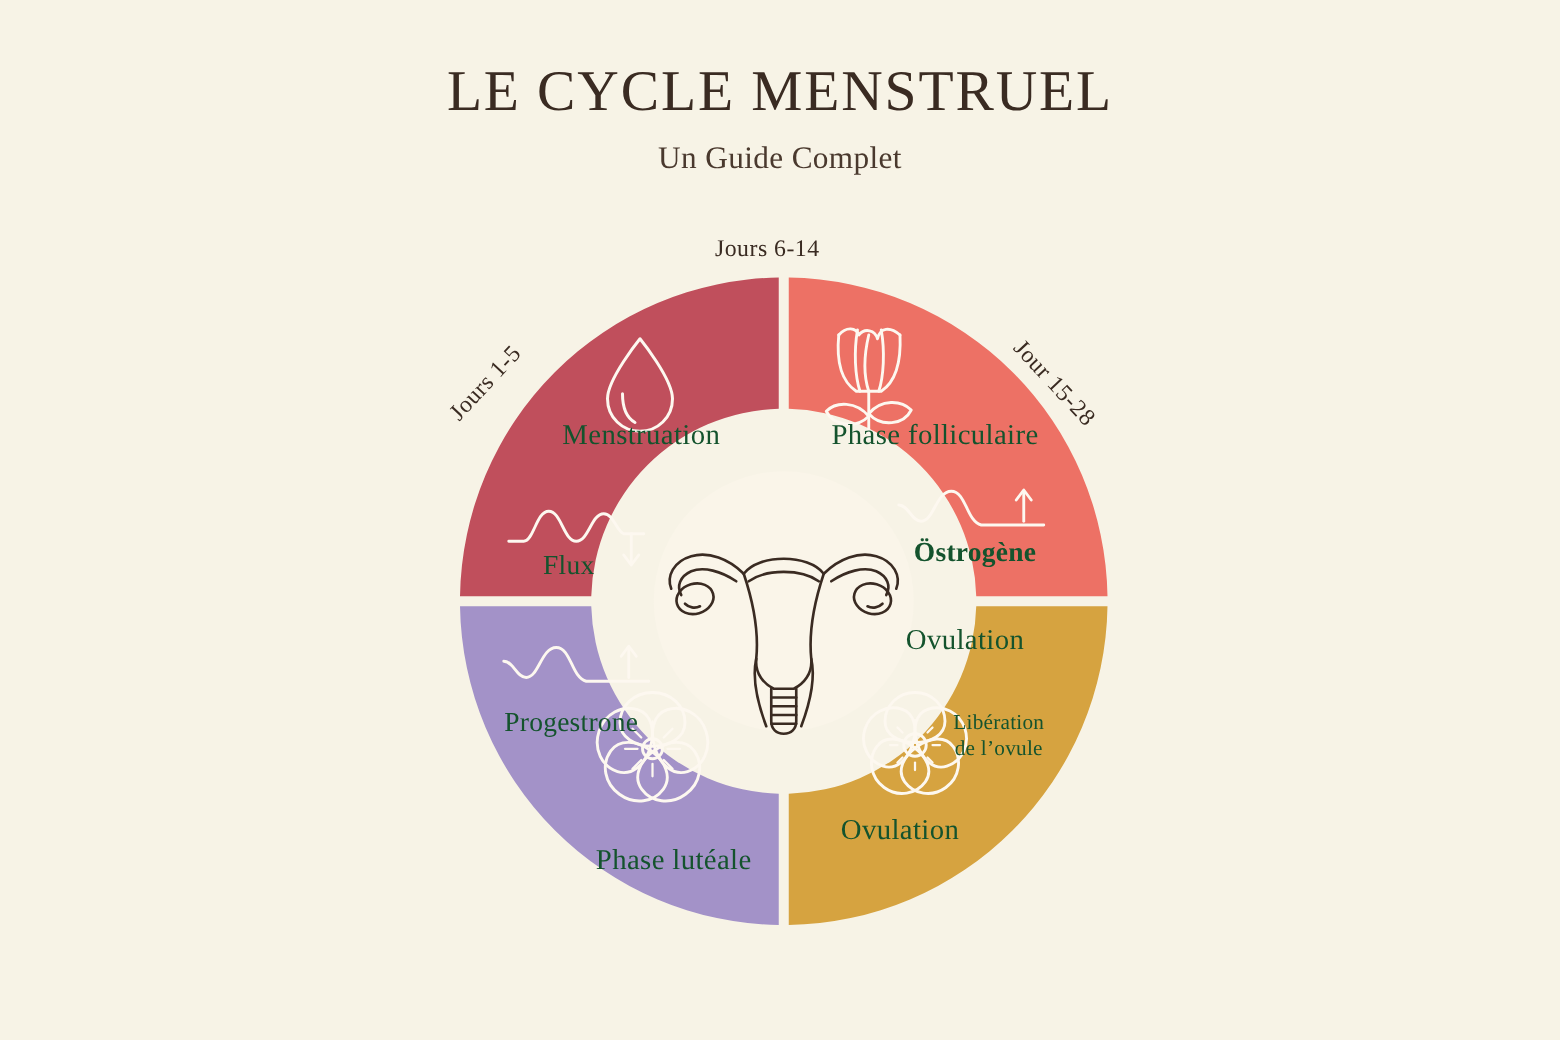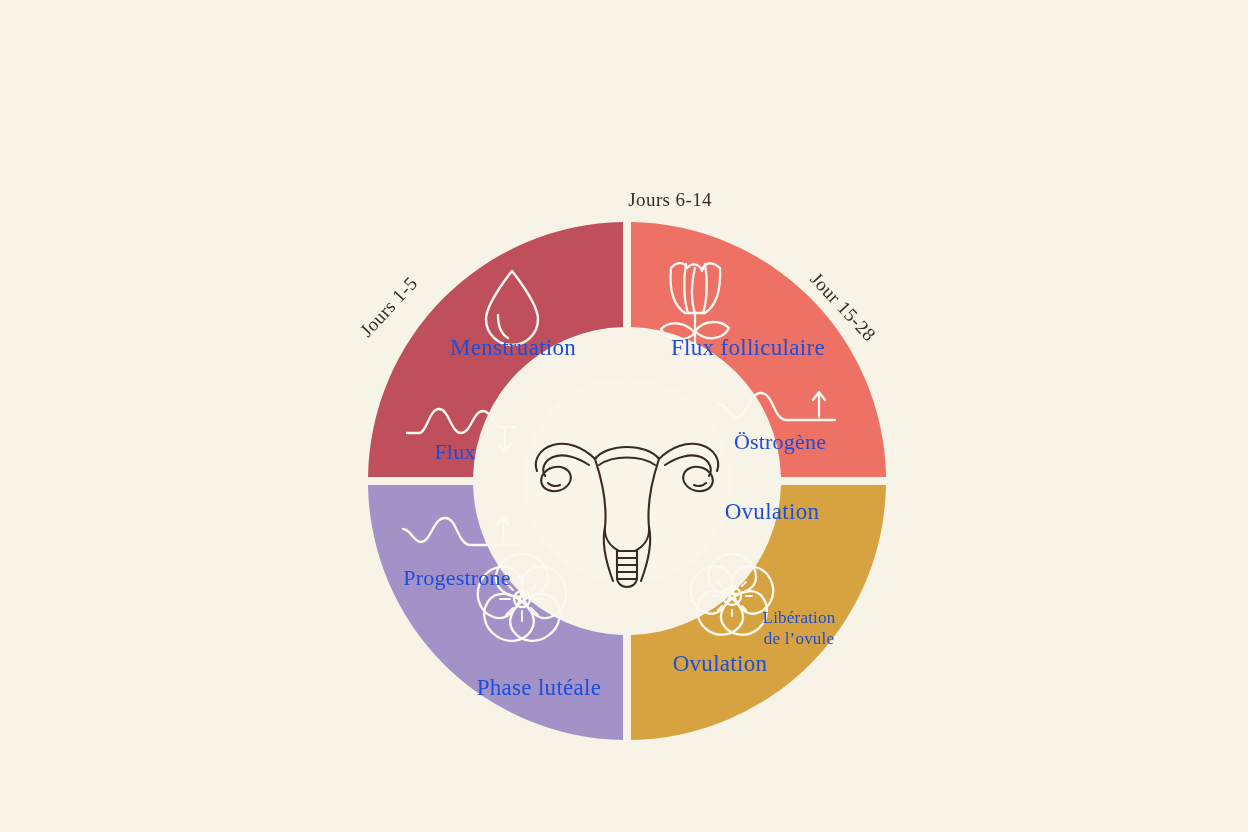--- a/index.html
+++ b/index.html
@@ -65,42 +65,42 @@
 
   
   .day-label {
     position: absolute;
     color: #3a2b22;
     font-size: 19px;
     white-space: nowrap;
     letter-spacing: 0.4px;
   }
   #day-top {
-    left: 592px;
+    left: 572px;
     top: 189px;
     width: 120px;
-    text-align: right;
+    text-align: left;
   }
   #day-left {
     left: 352px;
     top: 296px;
     transform: rotate(-47deg);
     transform-origin: center center;
   }
   #day-right {
     left: 800px;
     top: 296px;
     transform: rotate(47deg);
     transform-origin: center center;
   }
 
   
   .seg-text {
     position: absolute;
-    color: #1d4ed8;
+    color: #14532d;
     text-align: center;
     white-space: nowrap;
   }
   .seg-title {
     font-size: 23px;
     letter-spacing: 0.3px;
     line-height: 1.15;
   }
   .seg-sub {
     font-size: 22px;
@@ -112,20 +112,24 @@
     line-height: 1.25;
     letter-spacing: 0.2px;
     white-space: normal;
   }
 </style>
 </head>
 <body>
 
 <div class="poster">
 
+  <div class="header">
+    <h1 class="title">LE CYCLE MENSTRUEL</h1>
+    <p class="subtitle">Un Guide Complet</p>
+  </div>
 
   <div class="day-label" id="day-top">Jours 6-14</div>
   <div class="day-label" id="day-left">Jours 1-5</div>
   <div class="day-label" id="day-right">Jour 15-28</div>
 
   <div class="wheel-wrap">
     <svg class="wheel-svg" viewBox="0 0 520 520">
 
       <path fill="#c04f5c" d="M 256 1
                A 259 259 0 0 0 1 256
@@ -294,25 +298,25 @@
                  C 90 297, 90 321, 102 324
                  L 152 324"></path>
         <line x1="136" y1="321" x2="136" y2="297"></line>
         <path d="M 130 304 L 136 296 L 142 304"></path>
       </g>
     </svg>
 
     <div class="seg-text seg-title" style="left:36px; top:114px; width:220px;">Menstruation</div>
     <div class="seg-text seg-sub" style="left:38px; top:218px; width:100px;">Flux</div>
 
-    <div class="seg-text seg-title" style="left:266px; top:114px; width:230px;">Flux folliculaire</div>
-    <div class="seg-text seg-sub" style="left:348px; top:208px; width:130px;">Östrogène</div>
+    <div class="seg-text seg-title" style="left:266px; top:114px; width:230px;">Phase folliculaire</div>
+    <div class="seg-text seg-sub" style="left:348px; top:208px; width:130px;font-weight:bold;">Östrogène</div>
 
     <div class="seg-text seg-title" style="left:320px; top:278px; width:170px;">Ovulation</div>
-    <div class="seg-text seg-note" style="left:372px; top:346px; width:120px; text-align:center;margin-top:40px;">
+    <div class="seg-text seg-note" style="left:372px; top:346px; width:120px; text-align:center;">
       <div>Libération</div>
       <div>de l’ovule</div>
     </div>
     <div class="seg-text seg-title" style="left:258px; top:430px; width:190px;">Ovulation</div>
 
     <div class="seg-text seg-sub" style="left:10px; top:344px; width:160px;">Progestrone</div>
     <div class="seg-text seg-title" style="left:62px; top:454px; width:220px;">Phase lutéale</div>
   </div>
 
 </div>

